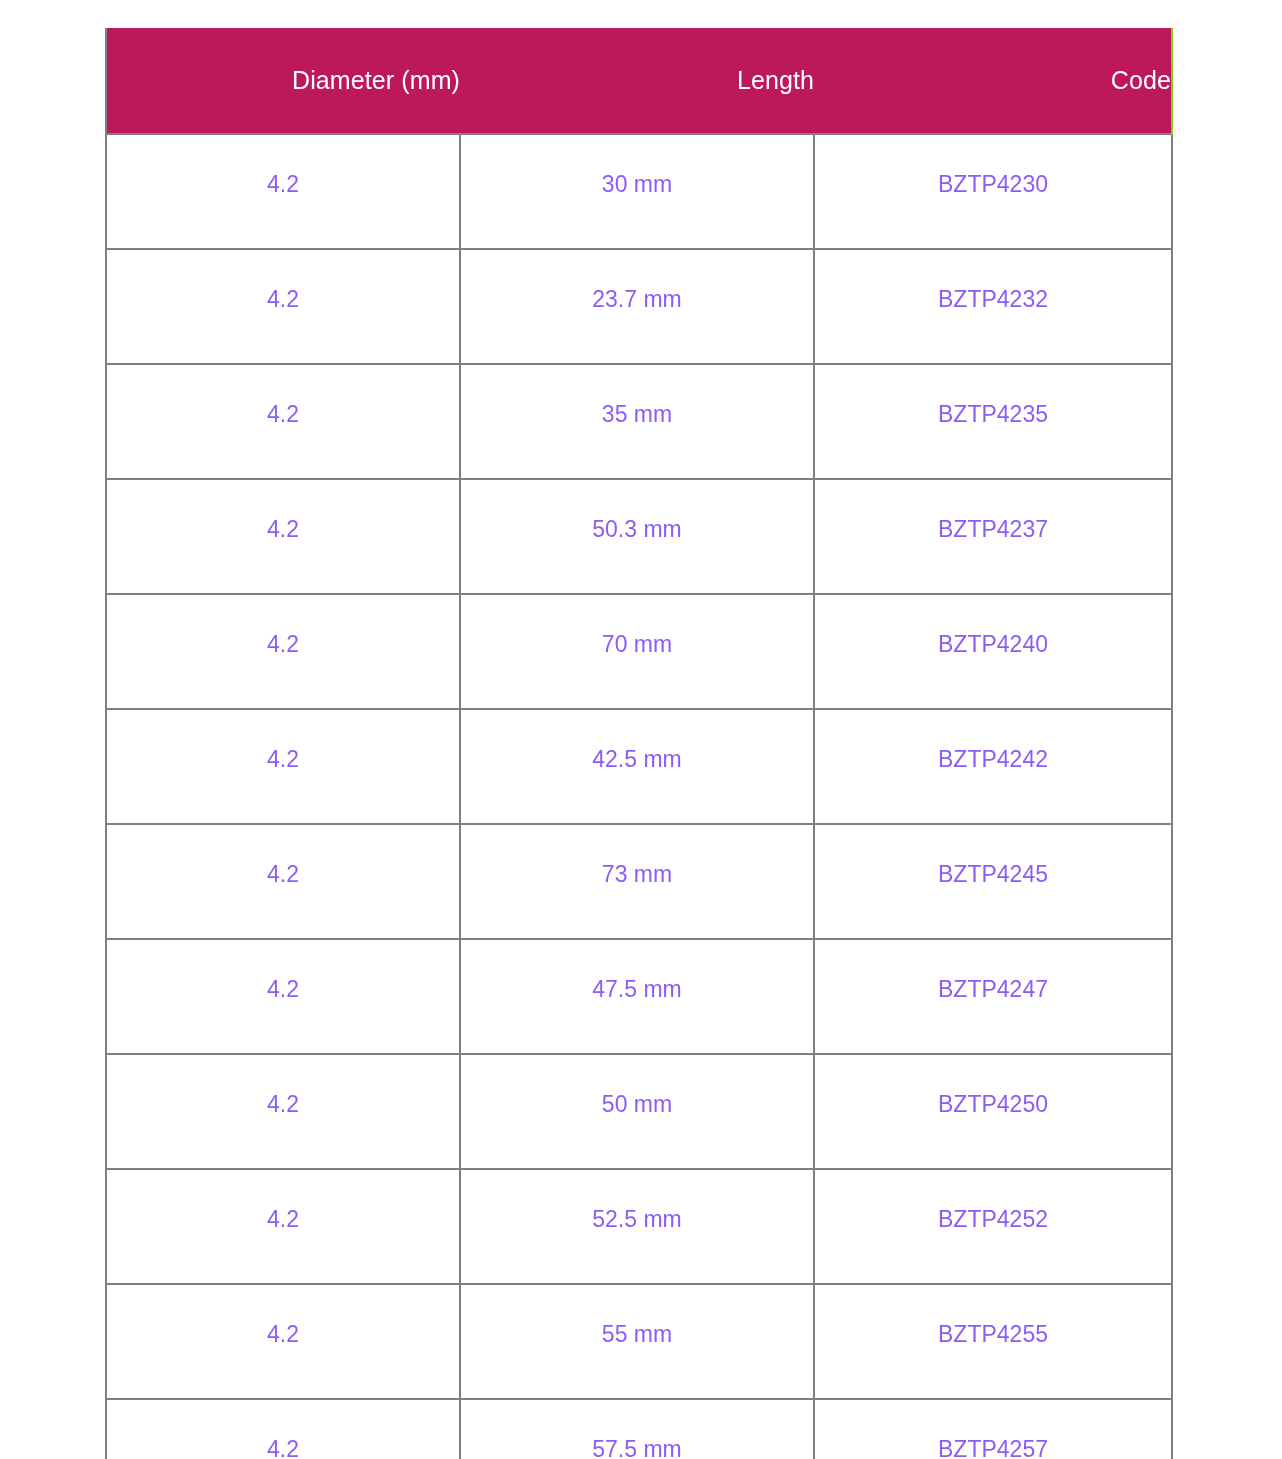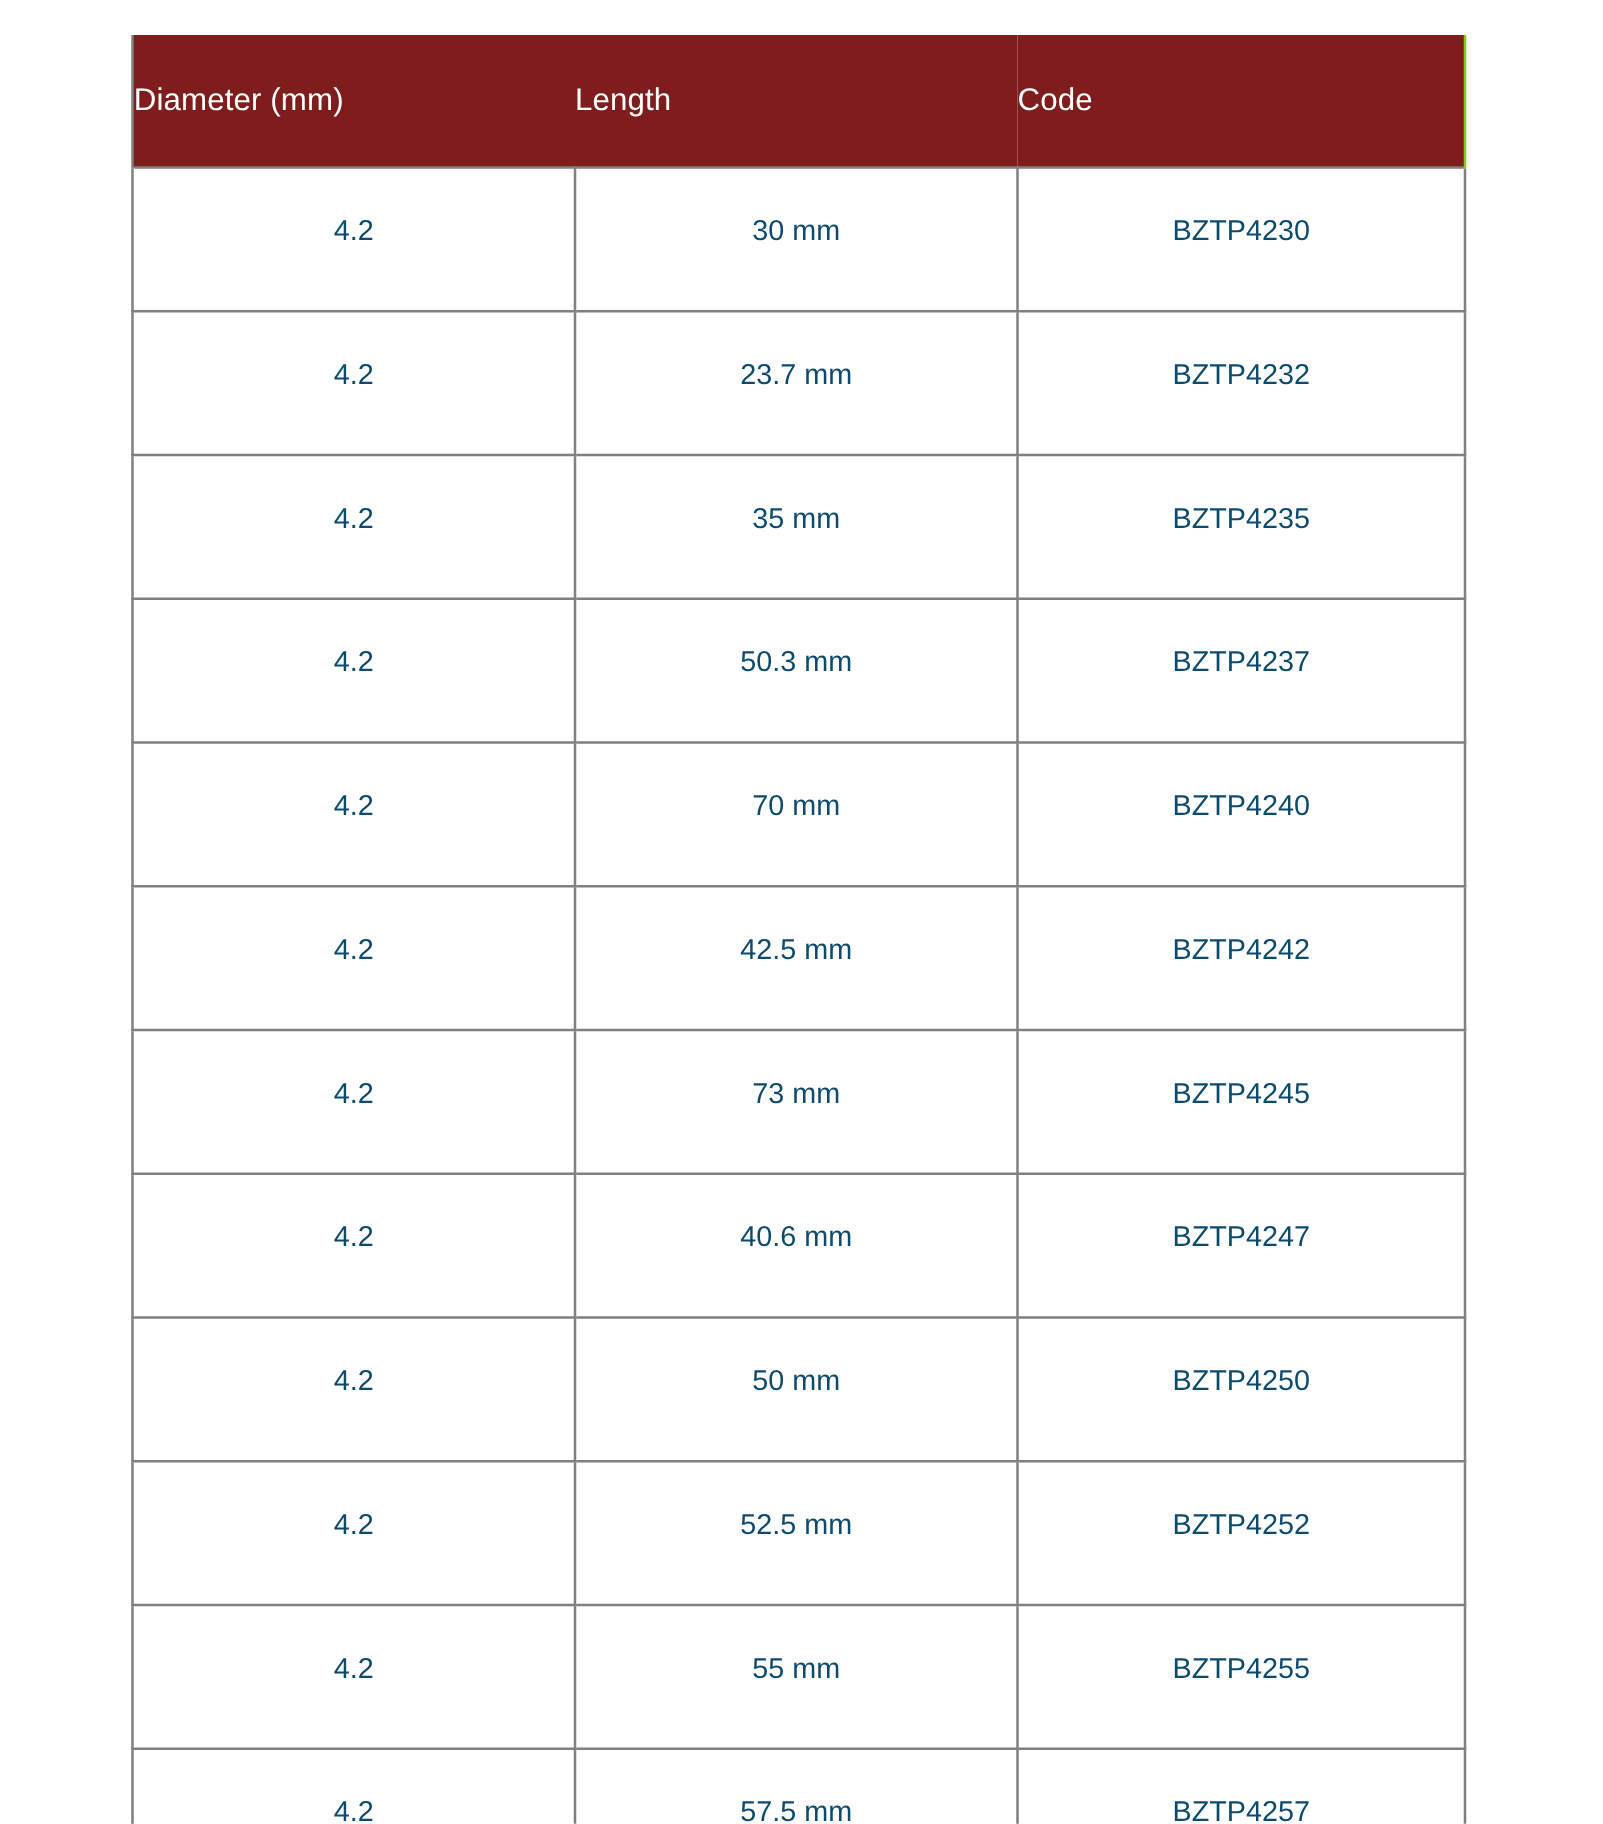--- a/index.html
+++ b/index.html
@@ -29,36 +29,36 @@
     border-collapse: collapse;
     table-layout: fixed;
   }
 
   .spec-table col.c1 { width: 354px; }
   .spec-table col.c2 { width: 354px; }
   .spec-table col.c3 { width: 358px; }
 
   .spec-table thead th {
     height: 105px;
-    background: #7f1d1d;
+    background: #be185d;
     color: #ffffff;
     font-size: 25px;
     font-weight: 400;
-    text-align: left;
+    text-align: right;
     vertical-align: middle;
     border: none;
     padding: 0;
     letter-spacing: 0.1px;
     margin-top: 16px;
   }
 
   .spec-table tbody td {
     height: 99px;
     background: #ffffff;
-    color: #0c4a6e;
+    color: #8b5cf6;
     font-size: 23px;
     font-weight: 400;
     text-align: center;
     vertical-align: middle;
     padding: 0 0 14px 0;
     border: 2px solid #808080;
   }
 
   
   .spec-table thead tr th:first-child { border-left: 2px solid #808080; }
@@ -112,21 +112,21 @@
           <td>42.5 mm</td>
           <td>BZTP4242</td>
         </tr>
         <tr>
           <td>4.2</td>
           <td>73 mm</td>
           <td>BZTP4245</td>
         </tr>
         <tr>
           <td>4.2</td>
-          <td>40.6 mm</td>
+          <td>47.5 mm</td>
           <td>BZTP4247</td>
         </tr>
         <tr>
           <td>4.2</td>
           <td>50 mm</td>
           <td>BZTP4250</td>
         </tr>
         <tr>
           <td>4.2</td>
           <td>52.5 mm</td>

